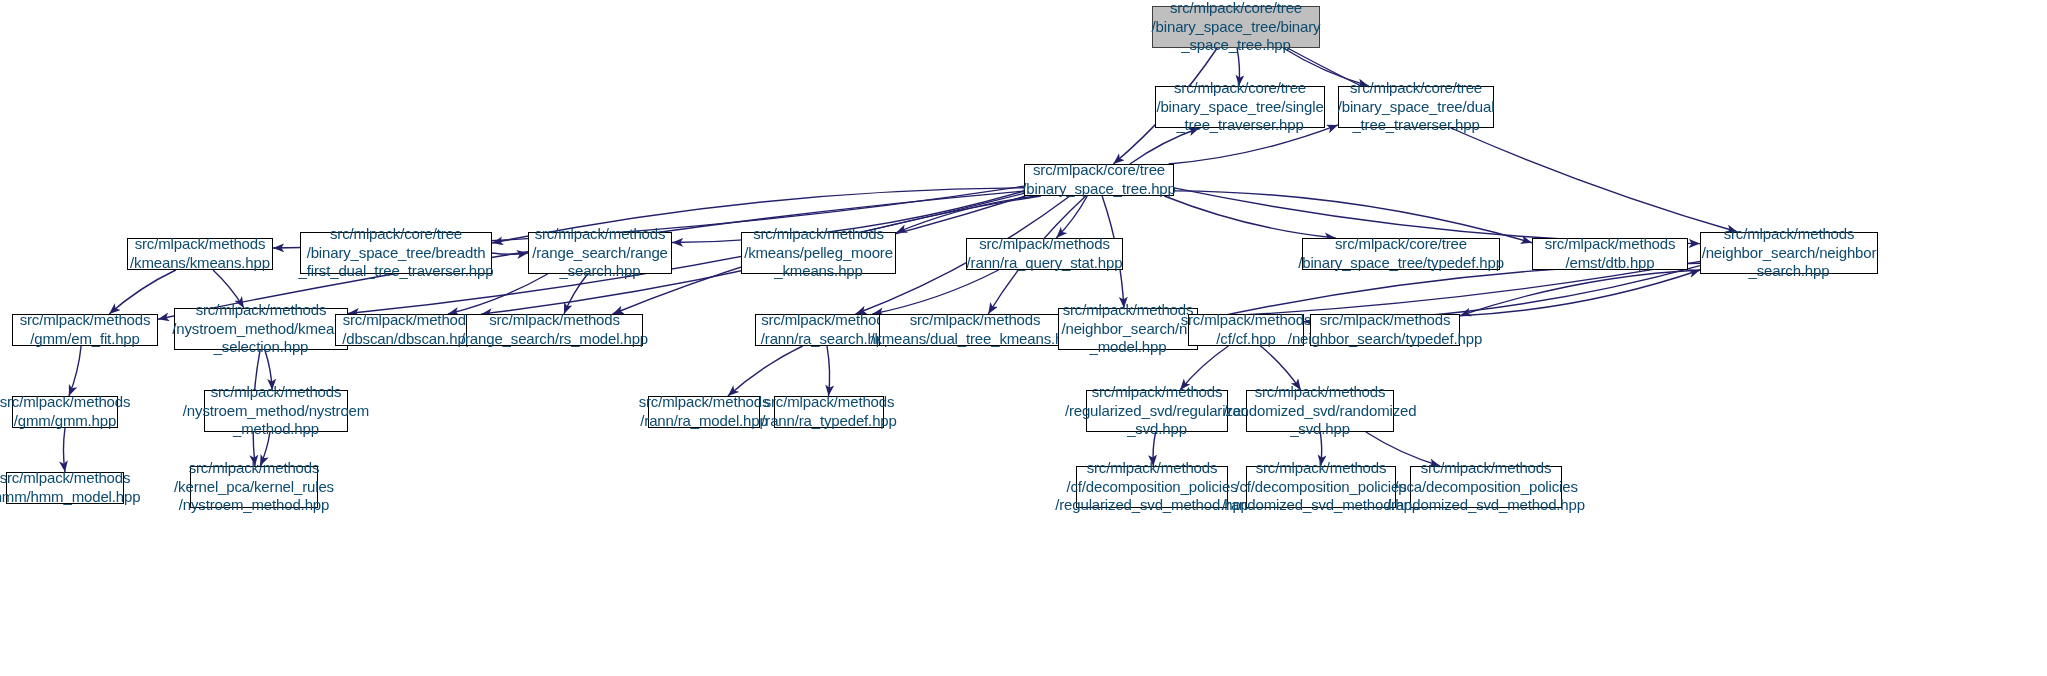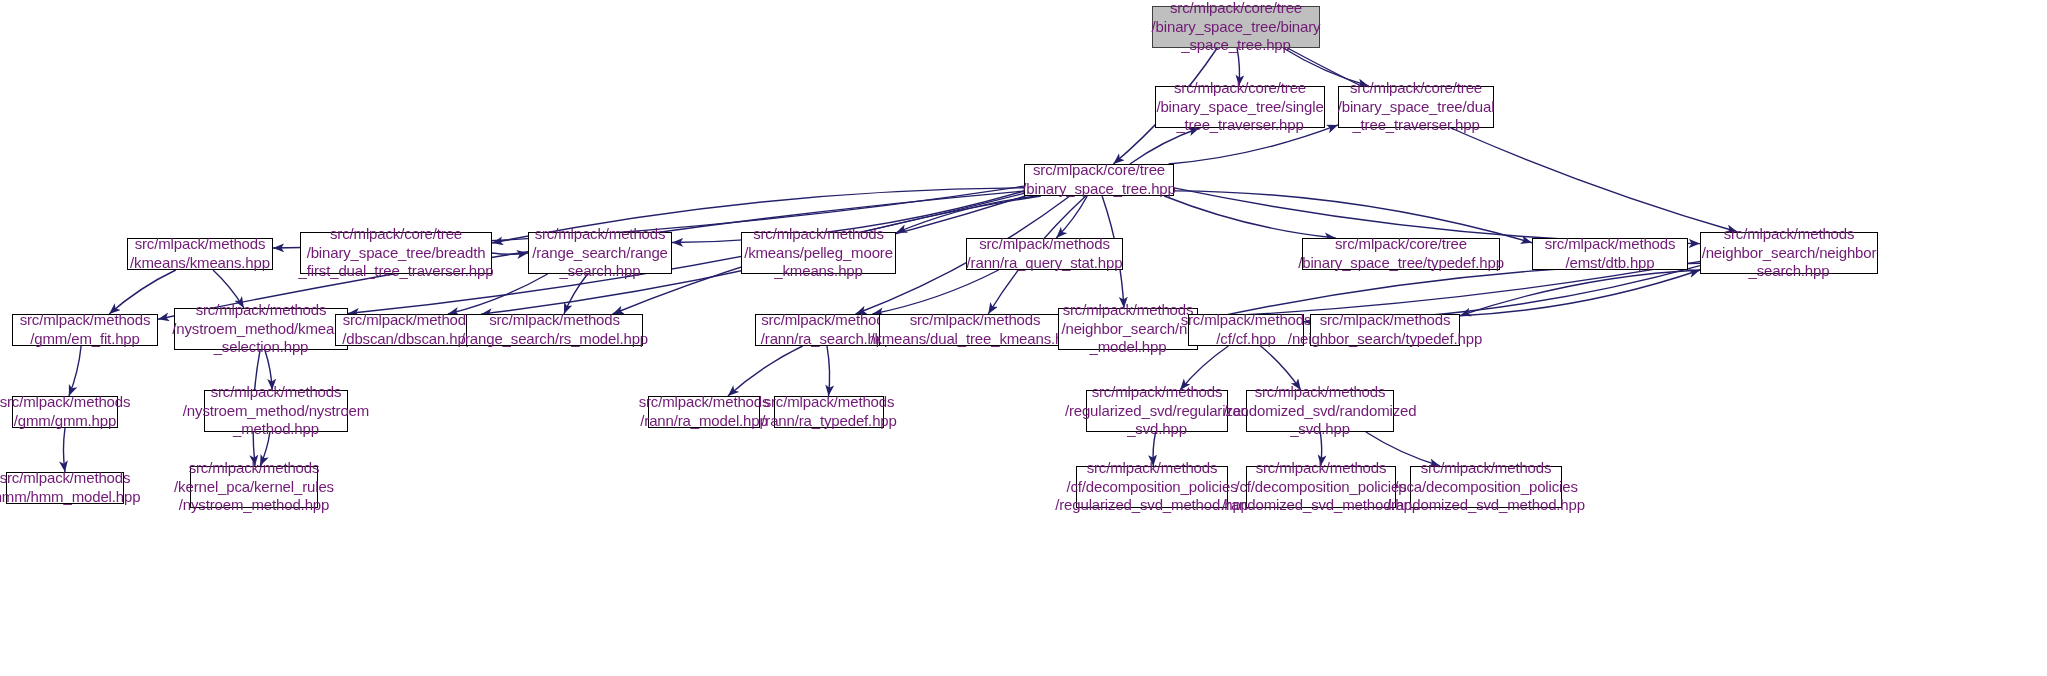--- a/index.html
+++ b/index.html
@@ -26,21 +26,21 @@
   }
   .node {
     position: absolute;
     box-sizing: border-box;
     display: flex;
     align-items: center;
     justify-content: center;
     text-align: center;
     background: #ffffff;
     border: 1px solid #000000;
-    color: #701a75;
+    color: #0c4a6e;
     font-size: 15px;
     line-height: 1.25;
     letter-spacing: -0.15px;
     white-space: pre-line;
     padding: 1px 3px;
     z-index: 2;
   }
   .node.shaded {
     background: #bfbfbf;
     border: 1px solid #404040;

